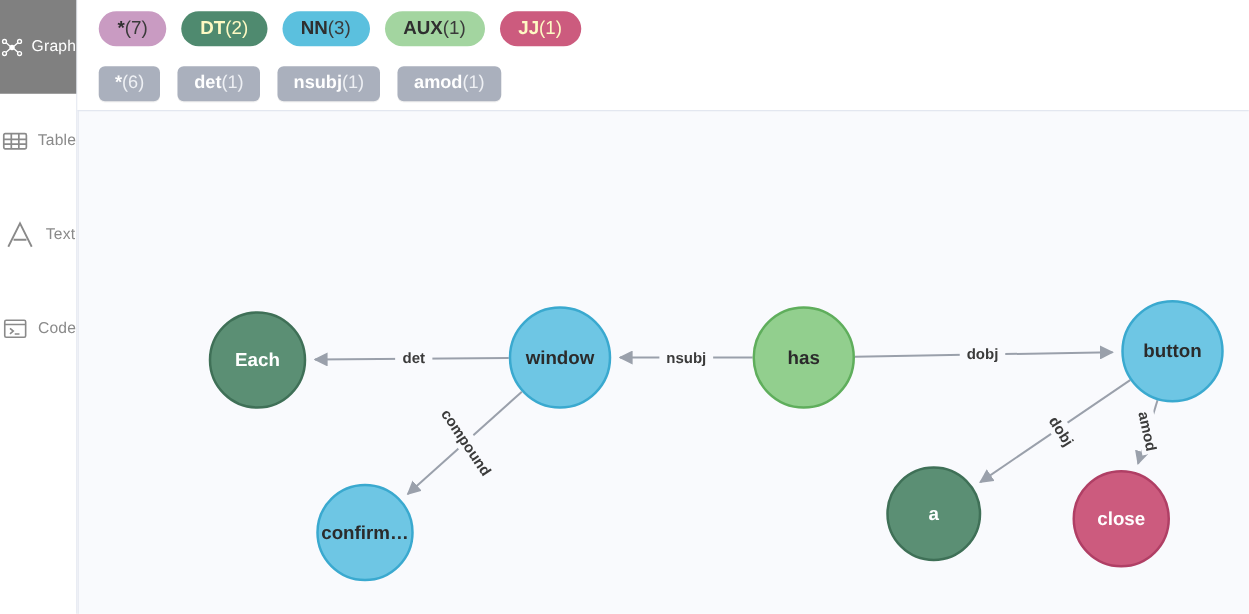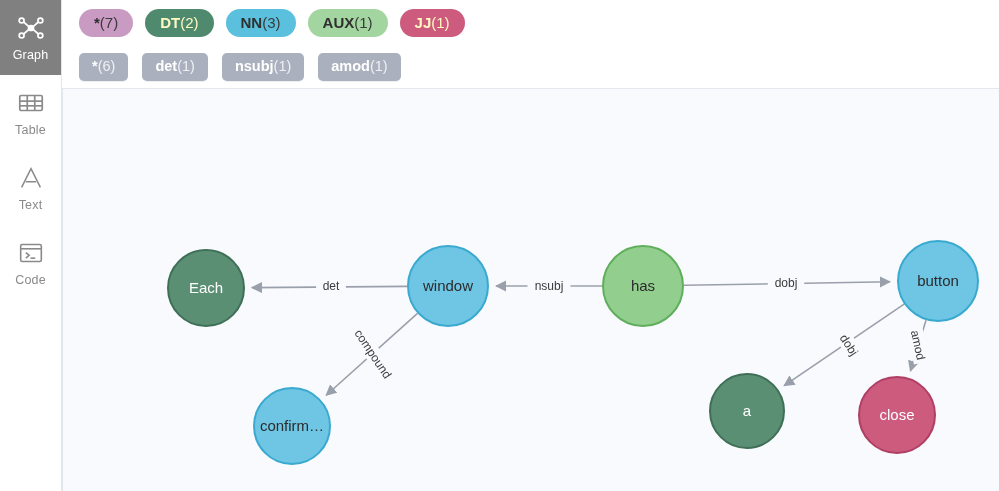--- a/index.html
+++ b/index.html
@@ -26,21 +26,21 @@
     flex: 0 0 61px;
     background: #ffffff;
     border-right: 1px solid #e2e6ef;
     display: flex;
     flex-direction: column;
     align-items: stretch;
   }
   .side-item {
     height: 75px;
     display: flex;
-    flex-direction: column;
+    flex-direction: row;
     align-items: center;
     justify-content: center;
     gap: 6px;
     color: #8a8a8a;
     cursor: pointer;
     user-select: none;
   }
   .side-item.active {
     background: #808080;
     color: #ffffff;
@@ -105,20 +105,21 @@
     box-shadow: 0 1px 0 rgba(0,0,0,0.06);
   }
   .pill.dep .cnt { font-weight: normal; color: #eef0f4; }
 
   
   .canvas-wrap {
     flex: 1 1 auto;
     position: relative;
     padding: 0 0 18px 0;
     min-height: 0;
+    font-weight: bold;
   }
   .canvas {
     position: absolute;
     left: 0;
     top: 0;
     right: 0;
     bottom: 0;
     background: #f9fafd;
     border: 1px solid #e3e7f0;
     border-right: none;

